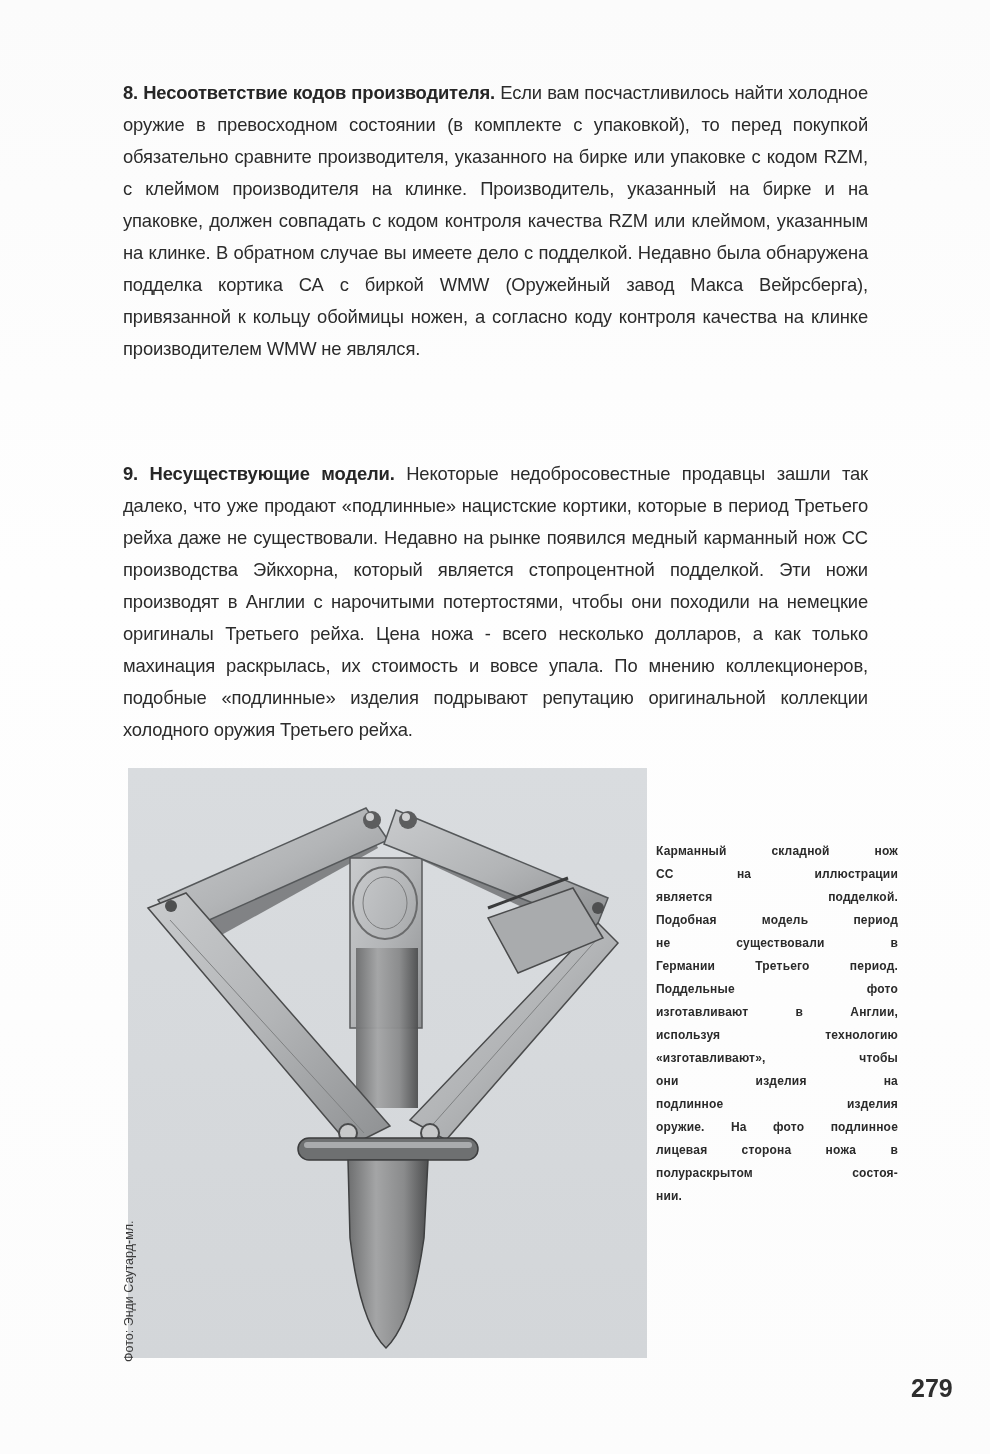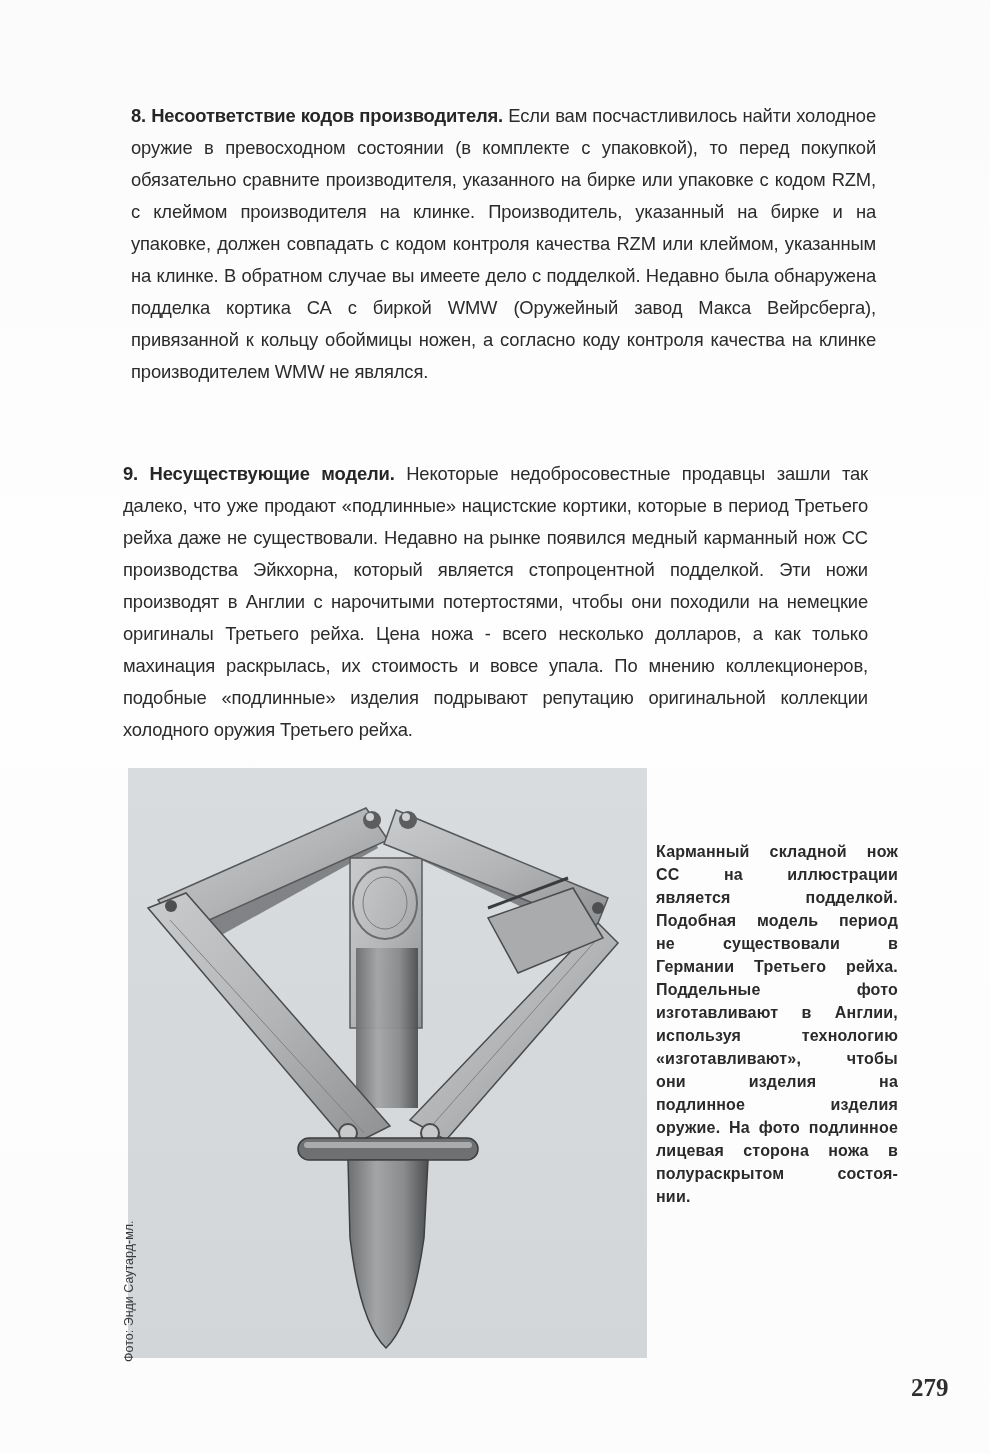--- a/index.html
+++ b/index.html
@@ -30,21 +30,21 @@
       letter-spacing: -0.15px;
       color: #2b2b2b;
     }
     .text-block p {
       margin: 0;
     }
     .text-block b {
       font-weight: bold;
       color: #262626;
     }
-    #para-8 { top: 100px; margin-left: 8px; }
+    #para-8 { top: 77px; }
     #para-9 { top: 458px; }
 
     .photo {
       position: absolute;
       left: 128px;
       top: 768px;
       width: 519px;
       height: 590px;
       background: #d6d9dc;
       overflow: hidden;
@@ -63,34 +63,34 @@
       white-space: nowrap;
     }
 
     .caption {
       position: absolute;
       left: 656px;
       top: 840px;
       width: 242px;
       font-family: "Liberation Sans", sans-serif;
       font-weight: bold;
-      font-size: 16px;
+      font-size: 12px;
       line-height: 23px;
       text-align: justify;
       color: #2a2a2a;
       letter-spacing: 0.2px;
     }
     .caption span { display: block; text-align: justify; text-align-last: justify; }
     .caption span.last { text-align-last: left; }
 
     .page-number {
       position: absolute;
       left: 911px;
       top: 1374px;
-      font-family: Liberation Serif, serif;
+      font-family: Liberation Sans, sans-serif;
       font-weight: bold;
       font-size: 25px;
       color: #2e2e2e;
     }
   </style>
 </head>
 <body>
 
 <div class="page">
 
@@ -161,21 +161,21 @@
   </div>
 
   <div class="photo-credit">Фото: Энди Саутард-мл.</div>
 
   <div class="caption">
     <span>Карманный складной нож</span>
     <span>СС на иллюстрации</span>
     <span>является подделкой.</span>
     <span>Подобная модель период</span>
     <span>не существовали в</span>
-    <span>Германии Третьего рейха.</span>
+    <span>Германии Третьего период.</span>
     <span>Поддельные фото</span>
     <span>изготавливают в Англии,</span>
     <span>используя технологию</span>
     <span>«изготавливают», чтобы</span>
     <span>они изделия на</span>
     <span>подлинное изделия</span>
     <span>оружие. На фото подлинное</span>
     <span>лицевая сторона ножа в</span>
     <span>полураскрытом состоя-</span>
     <span class="last">нии.</span>

